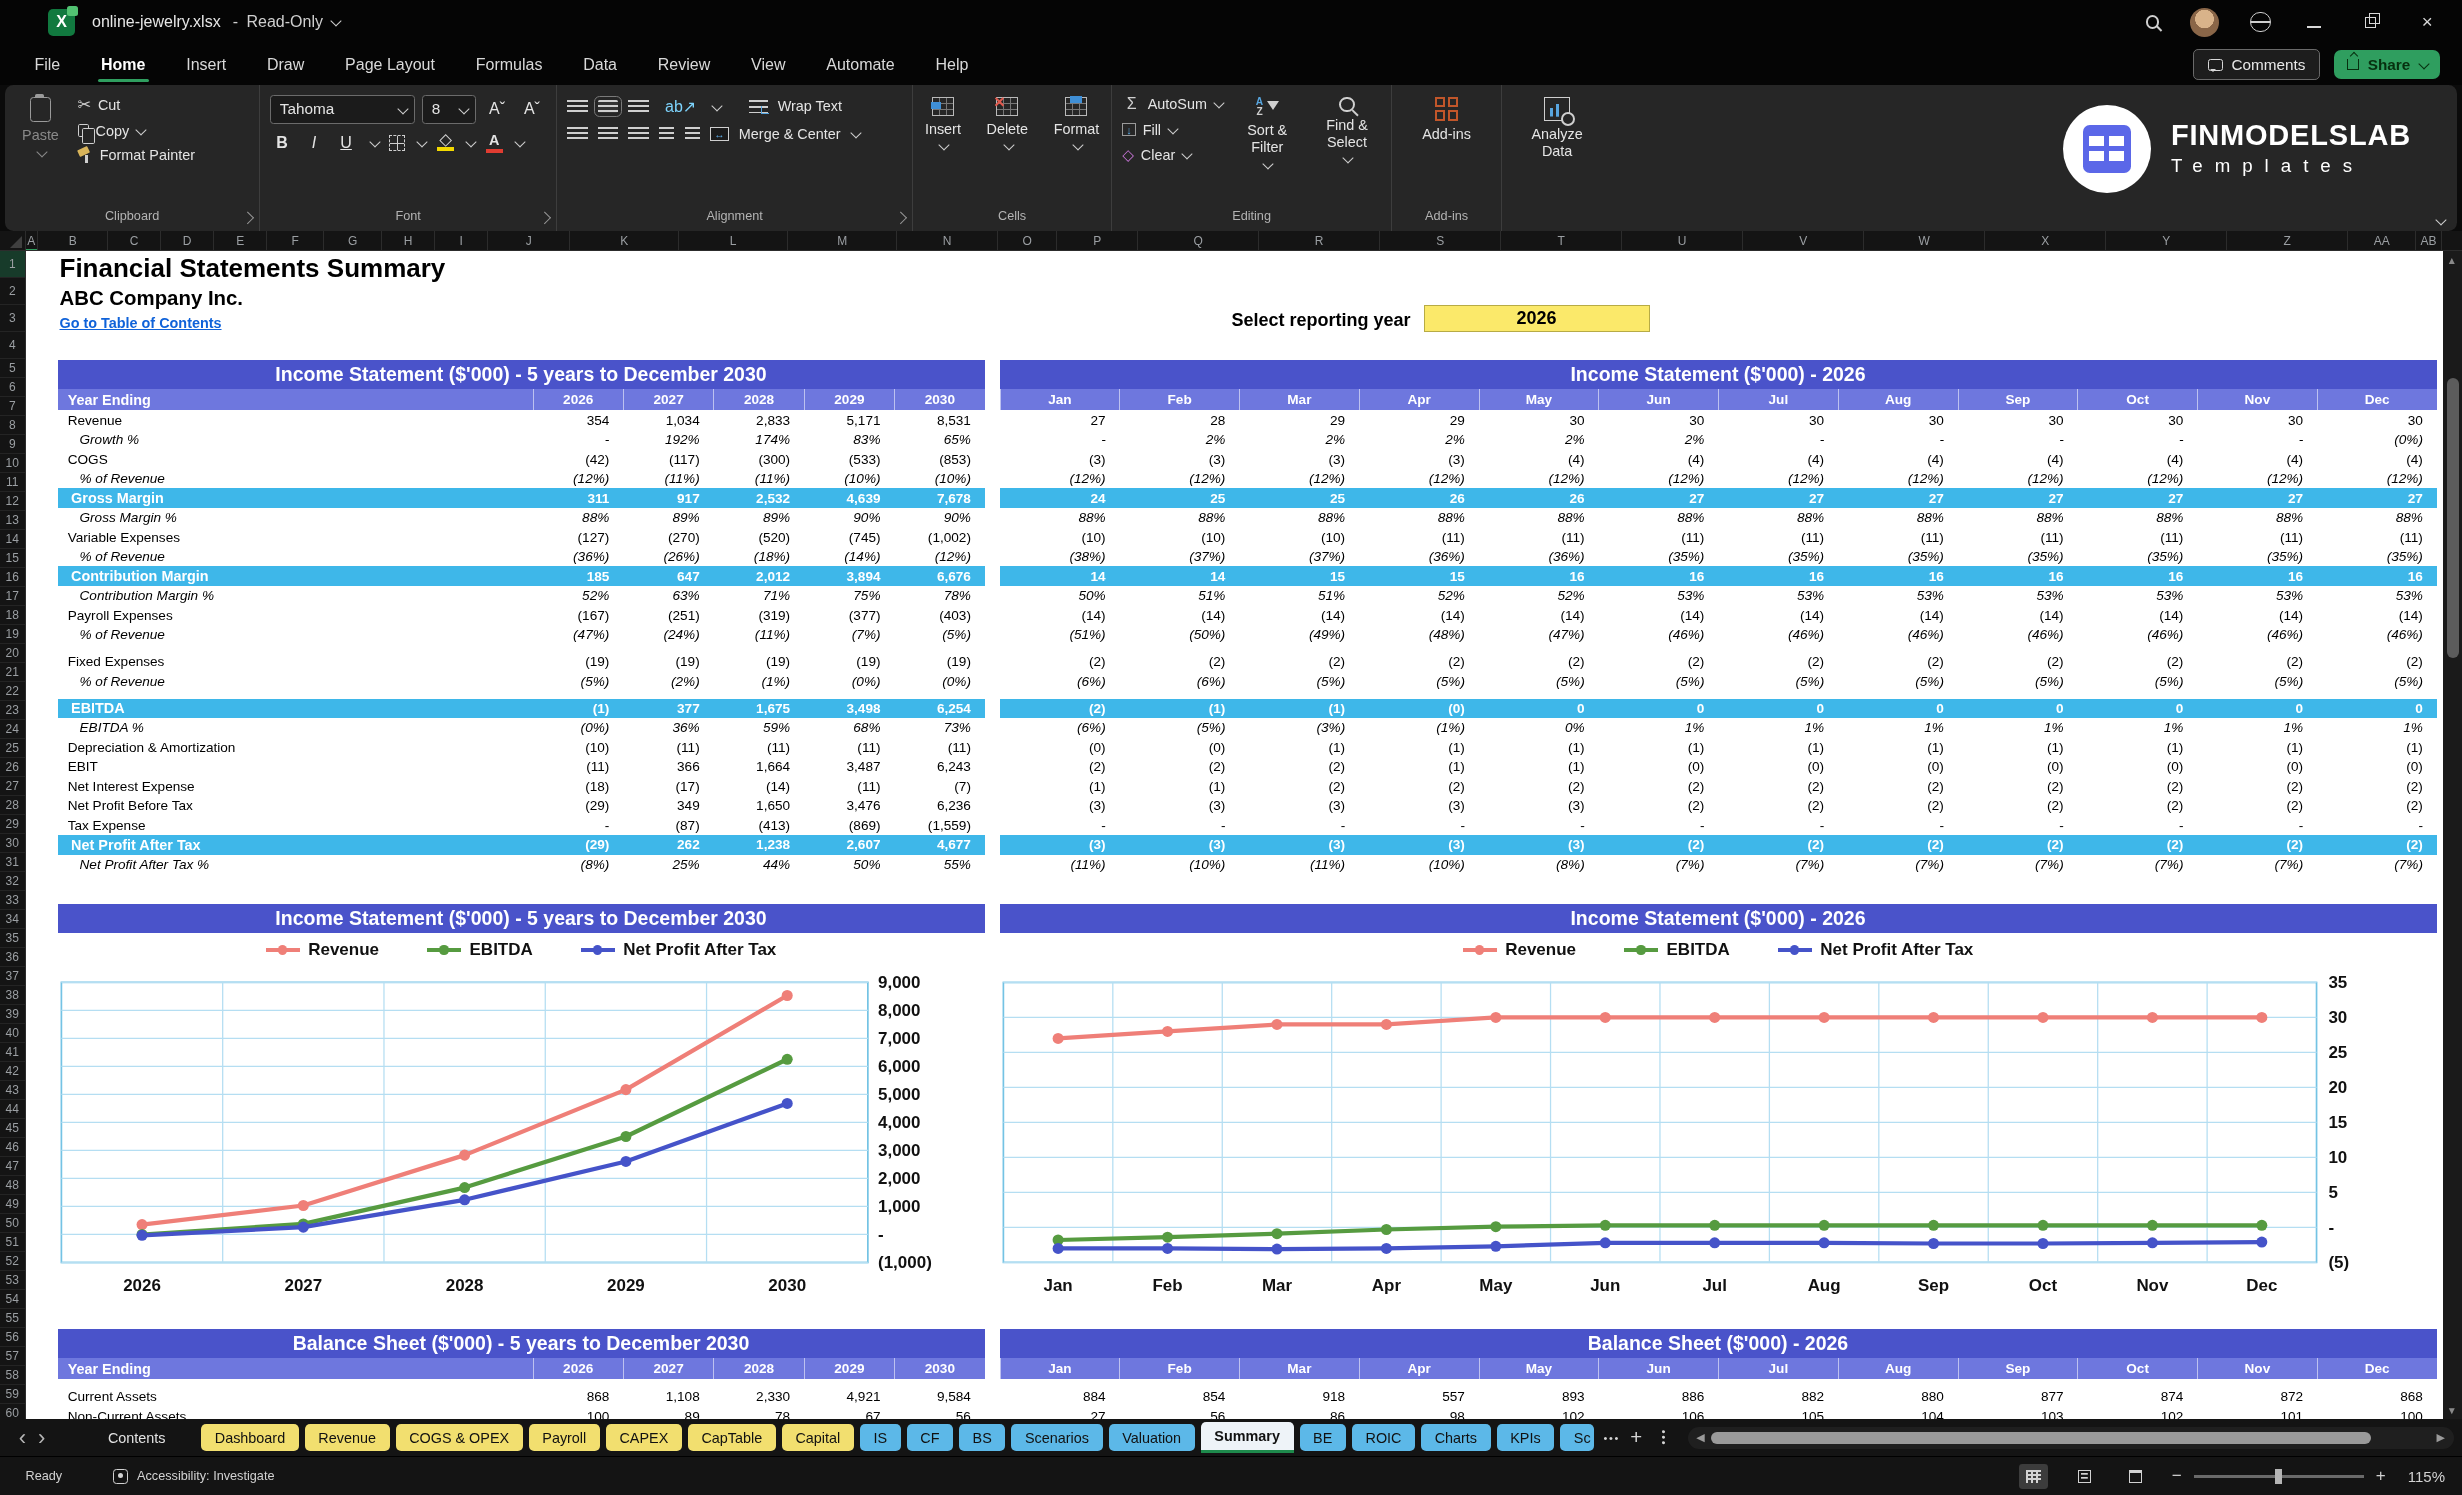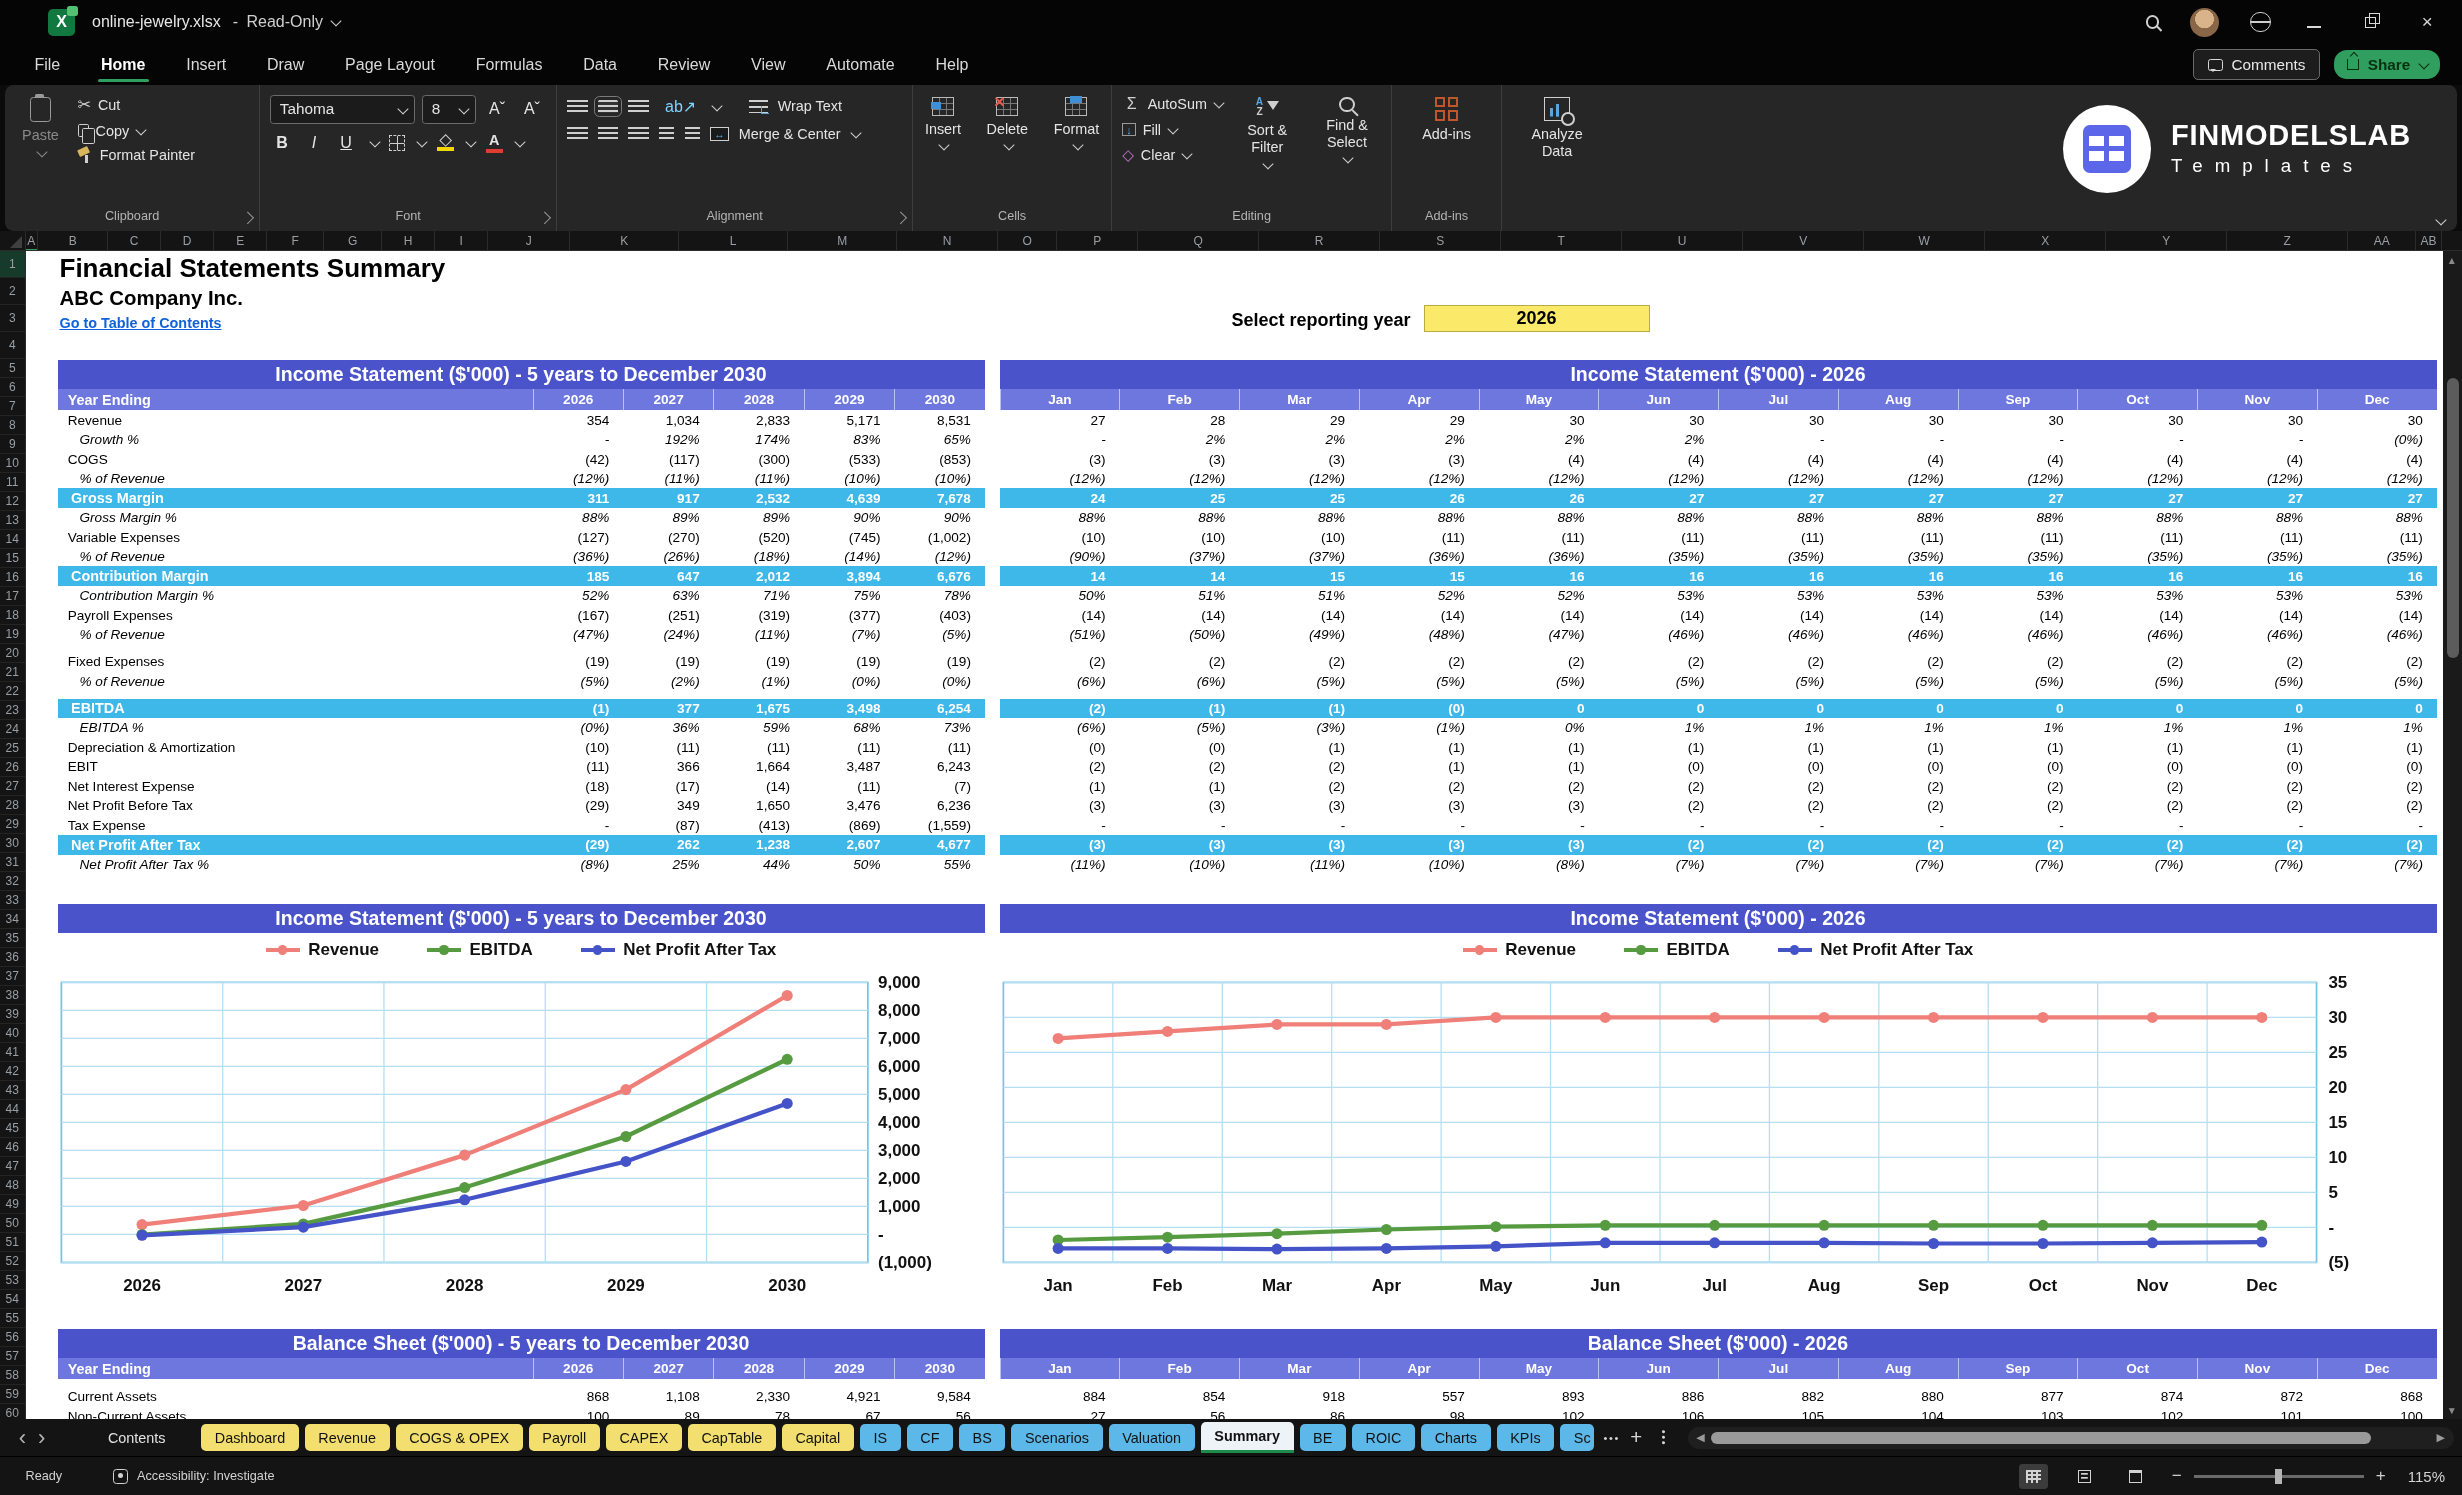--- a/index.html
+++ b/index.html
@@ -33,21 +33,21 @@
   
   .menubar { height:41px; display:flex; align-items:center; background:#050505; padding-left:31px; }
   .mtab { color:#d9d9d9; font-size:16px; margin-right:34px; padding:6.8px 3.4px; position:relative; }
   .mtab.active { color:#fff; font-weight:bold; }
   .mtab.active:after { content:""; position:absolute; left:0; right:0; bottom:-1.7px; height:2.5px; background:#2f9e5f; border-radius:1.7px;}
   .mb-right { margin-left:auto; display:flex; align-items:center; gap:13.6px; padding-right:22px;}
   .btn-comments { display:flex; align-items:center; gap:8.5px; border:0.8px solid #6a6a6a; border-radius:5.1px;
     color:#e8e8e8; font-size:15.3px; padding:5.1px 13.6px; background:#1d1d1d;}
   .ic-bubble { width:15.3px; height:12px; border:1.7px solid #d8d8d8; border-radius:2.5px; position:relative; display:inline-block;}
   .ic-bubble:after { content:""; position:absolute; left:1.7px; bottom:-5.1px; border:3.4px solid transparent; border-top-color:#d8d8d8;}
-  .btn-share { display:flex; align-items:center; gap:8.5px; border-radius:13px; background:#2f9e5f;
+  .btn-share { display:flex; align-items:center; gap:8.5px; border-radius:7px; background:#2f9e5f;
     color:#07300f; font-size:15.3px; font-weight:bold; padding:5.1px 13.6px; }
   .ic-share { width:12px; height:10.2px; border:1.7px solid #07300f; border-top:none; position:relative; display:inline-block;}
   .ic-share:after { content:""; position:absolute; left:2.5px; top:-6px; width:5.1px; height:5.1px;
     border-top:1.7px solid #07300f; border-right:1.7px solid #07300f; transform:rotate(-45deg);}
 
   
   .ribbon { position:relative; height:146px; margin:0 5.1px; background:#262626; border-radius:8.5px;
     display:flex; align-items:stretch; color:#e4e4e4; overflow:hidden;}
   .rgroup { display:flex; flex-direction:column; justify-content:space-between; padding:10.2px 10.2px 1.7px;
     border-right:0.8px solid #3d3d3d; position:relative; flex-shrink:0;}
@@ -856,21 +856,21 @@
             <div class="val">(11)</div>
             <div class="val">(11)</div>
             <div class="val">(11)</div>
             <div class="val">(11)</div>
             <div class="val">(11)</div>
             <div class="val">(11)</div>
             <div class="val">(11)</div>
             <div class="val">(11)</div>
           </div>
           <div class="fr p">
-            <div class="val">(90%)</div>
+            <div class="val">(38%)</div>
             <div class="val">(37%)</div>
             <div class="val">(37%)</div>
             <div class="val">(36%)</div>
             <div class="val">(36%)</div>
             <div class="val">(35%)</div>
             <div class="val">(35%)</div>
             <div class="val">(35%)</div>
             <div class="val">(35%)</div>
             <div class="val">(35%)</div>
             <div class="val">(35%)</div>

